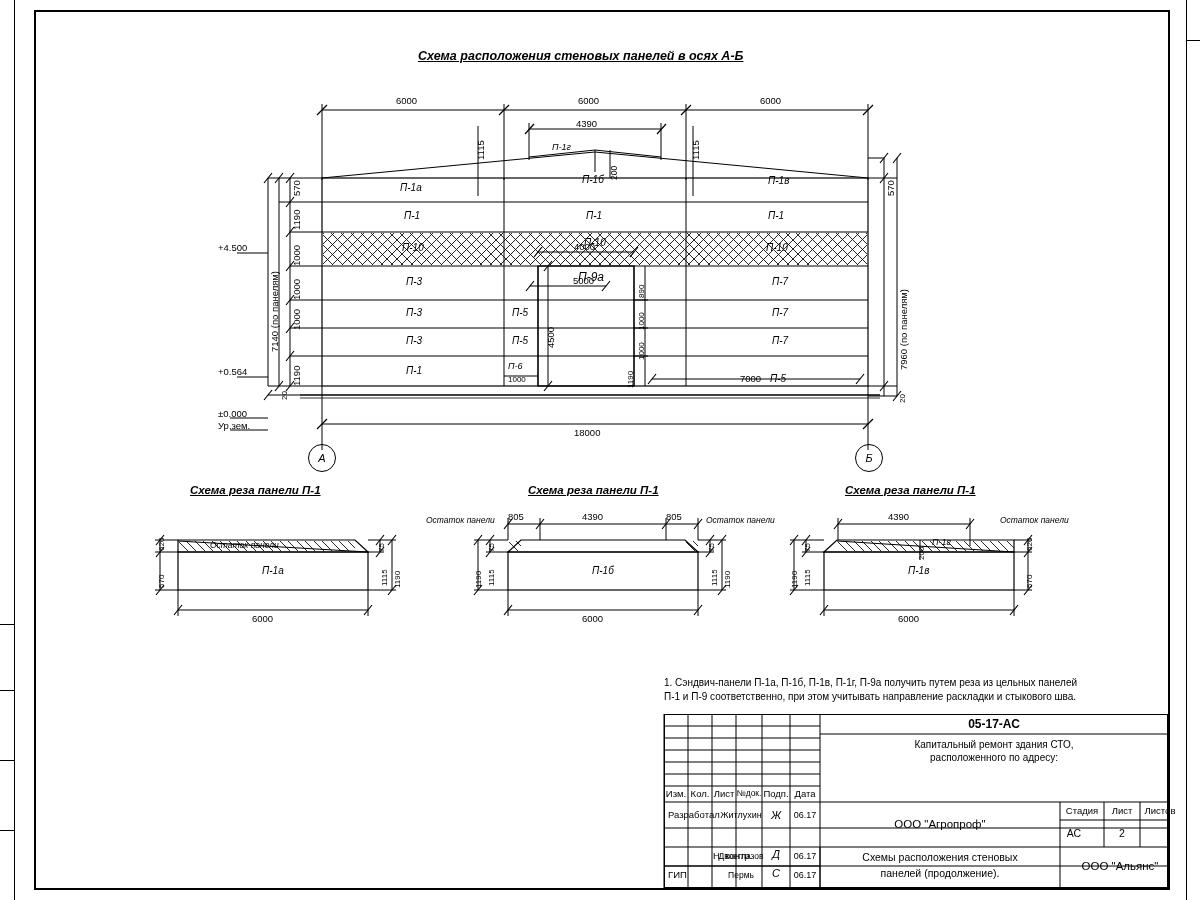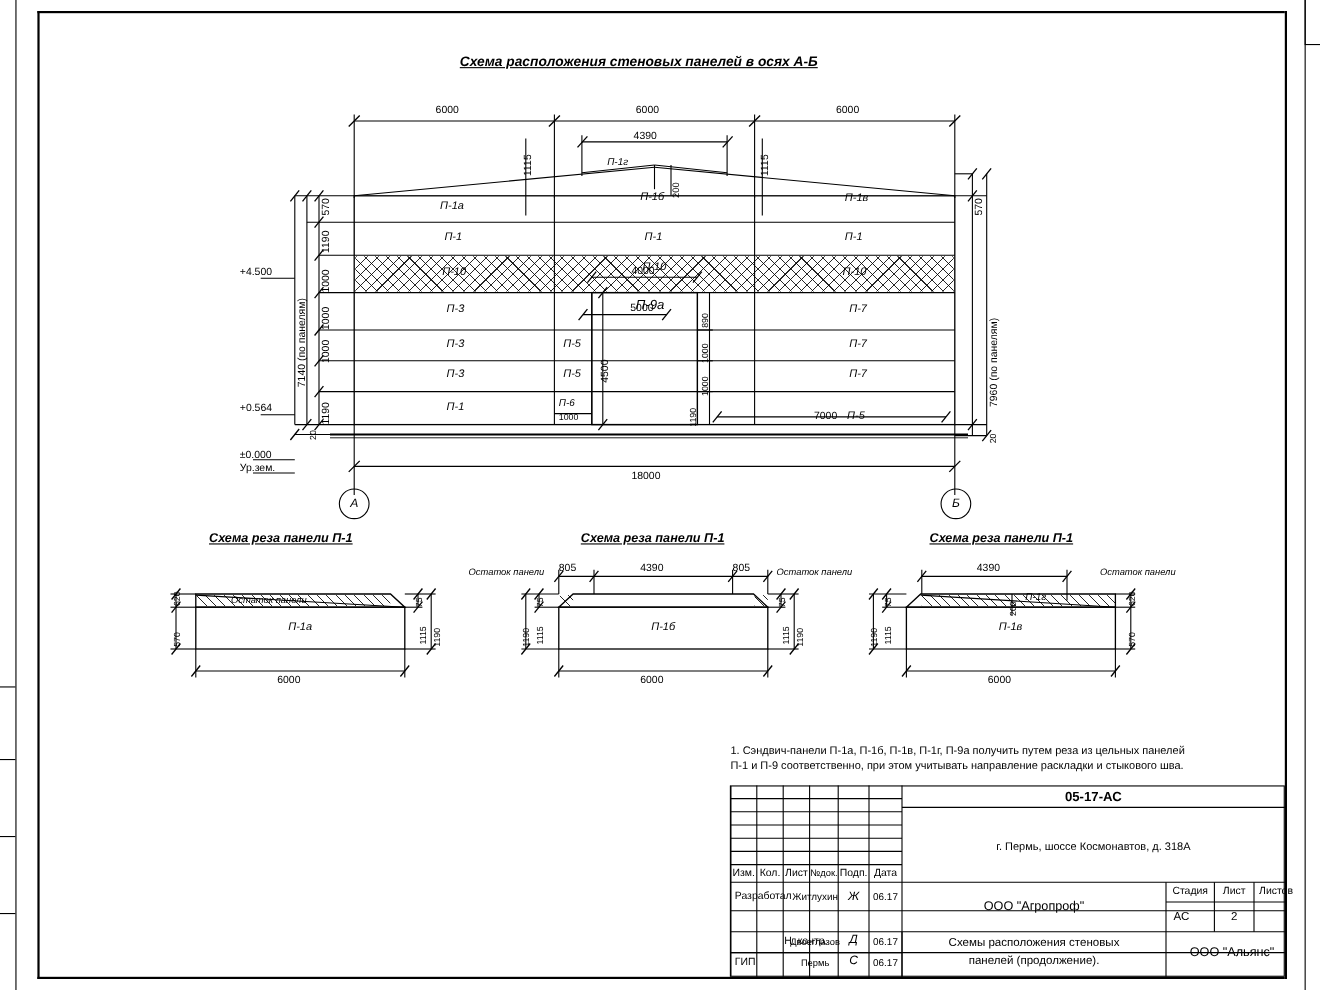--- a/index.html
+++ b/index.html
@@ -506,21 +506,22 @@
       <line x1="1140" y1="802" x2="1140" y2="847"></line>
       <line x1="1060" y1="820" x2="1168" y2="820"></line>
 
       <line x1="820" y1="847" x2="820" y2="888"></line>
       <line x1="1060" y1="847" x2="1060" y2="888"></line>
     </g>
   </svg>
 
   <div class="cell bold" style="left:820px;top:716px;width:348px;height:18px;font-size:12px;">05-17-АС</div>
 
-  <div class="cell" style="left:820px;top:764px;width:348px;height:13px;font-size:10px;">г. Пермь, шоссе Космонавтов, д. 318А</div>
+  <div class="cell" style="left:820px;top:738px;width:348px;height:13px;font-size:10px;">Капитальный ремонт здания СТО,</div>
+  <div class="cell" style="left:820px;top:751px;width:348px;height:13px;font-size:10px;">расположенного по адресу:</div>
 
   <div class="cell" style="left:664px;top:786px;width:24px;height:16px;font-size:9.5px;">Изм.</div>
   <div class="cell" style="left:688px;top:786px;width:24px;height:16px;font-size:9.5px;">Кол.</div>
   <div class="cell" style="left:712px;top:786px;width:24px;height:16px;font-size:9.5px;">Лист</div>
   <div class="cell" style="left:736px;top:786px;width:26px;height:16px;font-size:8.5px;">№док.</div>
   <div class="cell" style="left:762px;top:786px;width:28px;height:16px;font-size:9.5px;">Подп.</div>
   <div class="cell" style="left:790px;top:786px;width:30px;height:16px;font-size:9.5px;">Дата</div>
 
   <div class="cell" style="left:664px;top:802px;width:56px;height:26px;font-size:9.5px;justify-content:flex-start;padding-left:4px;">Разработал</div>
   <div class="cell" style="left:720px;top:802px;width:42px;height:26px;font-size:9px;">Житлухин</div>

